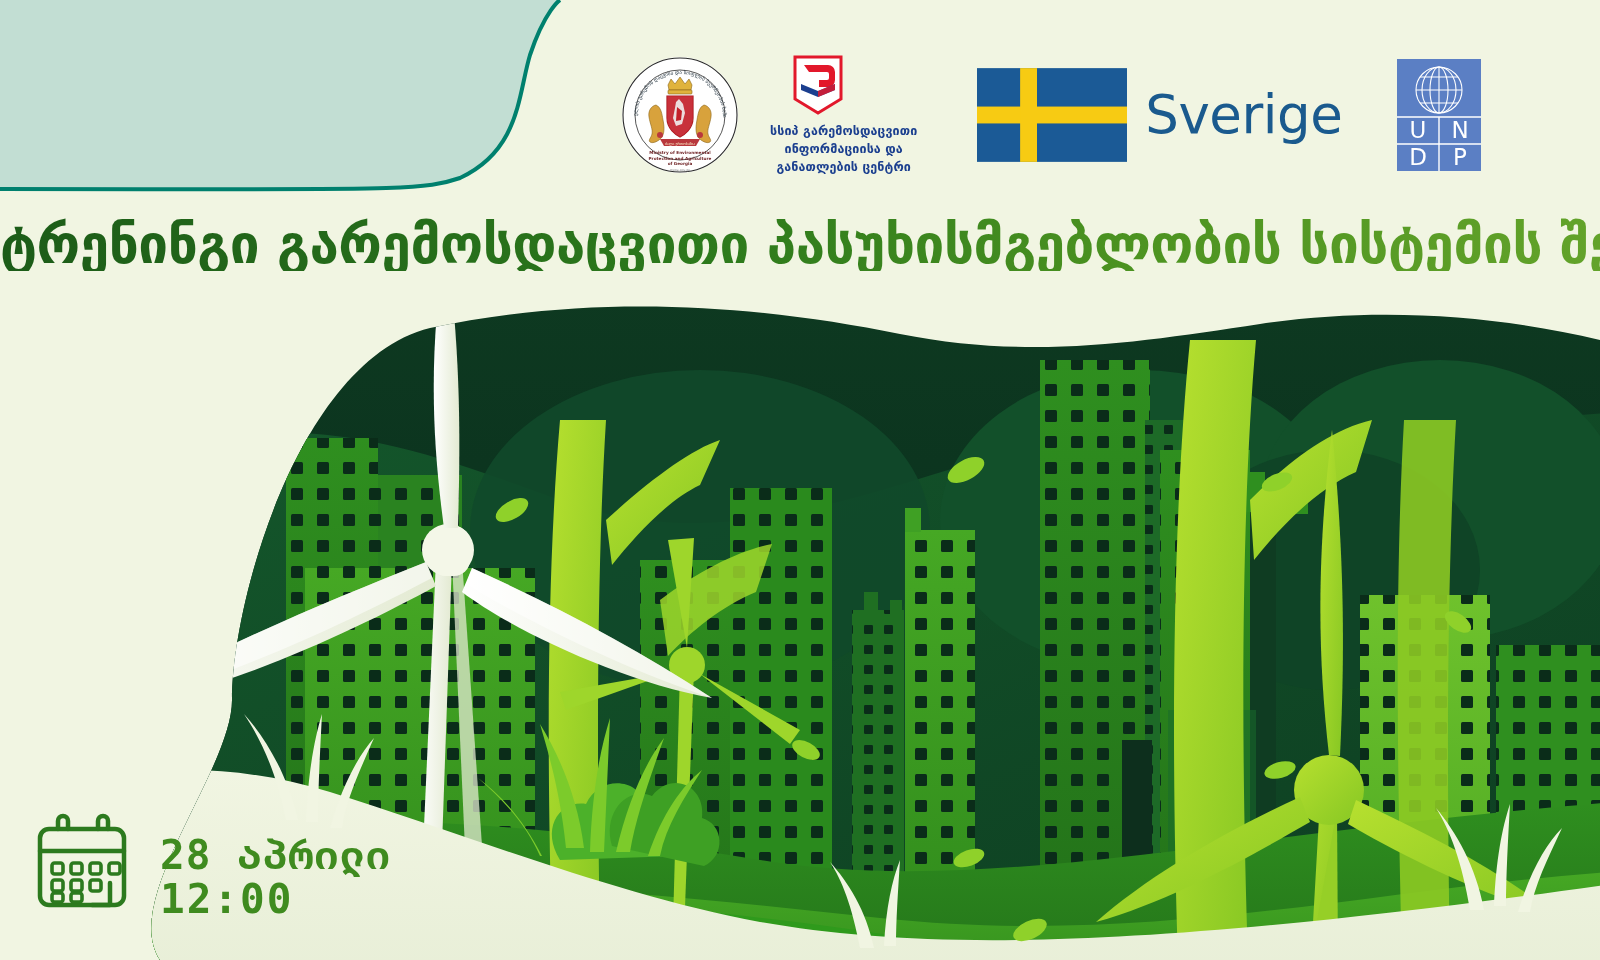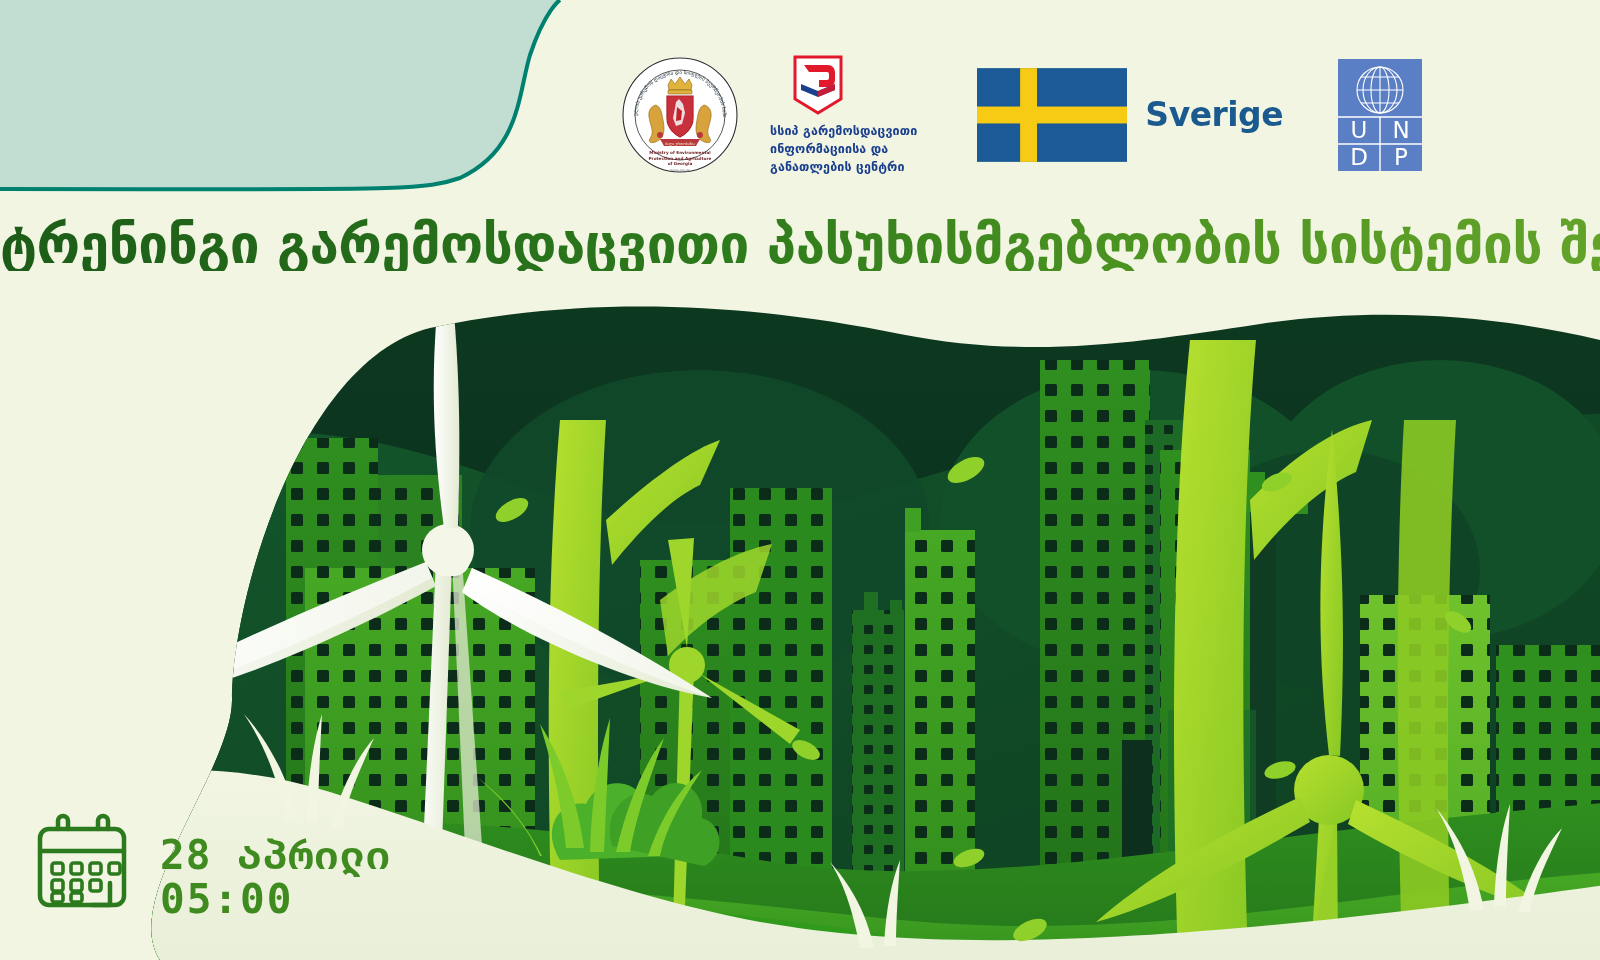--- a/index.html
+++ b/index.html
@@ -13,29 +13,29 @@
 
   
   .mint-band{position:absolute;left:0;top:0;width:700px;height:200px;pointer-events:none;}
 
   
   .logos{position:absolute;left:620px;top:40px;width:900px;height:150px;display:flex;align-items:center;gap:0;}
   .logo-box{display:flex;align-items:center;}
 
   .seal{width:120px;height:120px;position:relative;}
 
-  .cenn{display:flex;flex-direction:column;align-items:flex-start;margin-left:30px;}
+  .cenn{display:flex;flex-direction:column;align-items:flex-start;margin-left:30px;text-align:center;}
   .cenn-mark{width:52px;height:62px;margin-left:22px;margin-bottom:6px;}
   .cenn-text{color:#1b3f8f;font-size:12.5px;line-height:1.42;font-weight:700;letter-spacing:.1px;white-space:pre-line;}
 
   .sverige{display:flex;align-items:center;margin-left:60px;}
   .flag{width:150px;height:94px;}
   .sverige-words{margin-left:18px;color:#1a5a8e;}
   .sv-ge{font-size:33px;font-weight:700;line-height:1;}
-  .sv-en{font-size:33px;font-weight:700;line-height:1.05;letter-spacing:-.5px;}
+  .sv-en{font-size:53px;font-weight:400;line-height:1.05;letter-spacing:-.5px;}
 
   .undp{margin-left:55px;width:84px;height:112px;}
 
   
   .headline{
     position:absolute;left:0;top:218px;width:1600px;
     text-align:center;
     font-size:53px;font-weight:700;line-height:1;letter-spacing:-.5px;
     white-space:nowrap;
     background:linear-gradient(90deg,#1c5c18 0%,#2d7a1c 45%,#4d9421 72%,#63a32a 100%);
@@ -368,17 +368,17 @@
         <rect x="79" y="52" width="11" height="11" rx="2.5"></rect>
         <rect x="22" y="69" width="11" height="11" rx="2.5"></rect>
         <rect x="41" y="69" width="11" height="11" rx="2.5"></rect>
         <rect x="60" y="69" width="11" height="11" rx="2.5"></rect>
         <rect x="22" y="82" width="11" height="9" rx="2.5"></rect>
         <rect x="41" y="82" width="11" height="9" rx="2.5"></rect>
       </g>
     </svg>
     <div class="dt">
       <div class="dt-day">28 აპრილი</div>
-      <div class="dt-time">05:00</div>
+      <div class="dt-time">12:00</div>
     </div>
   </div>
 
 </div>
 
 </body></html>

